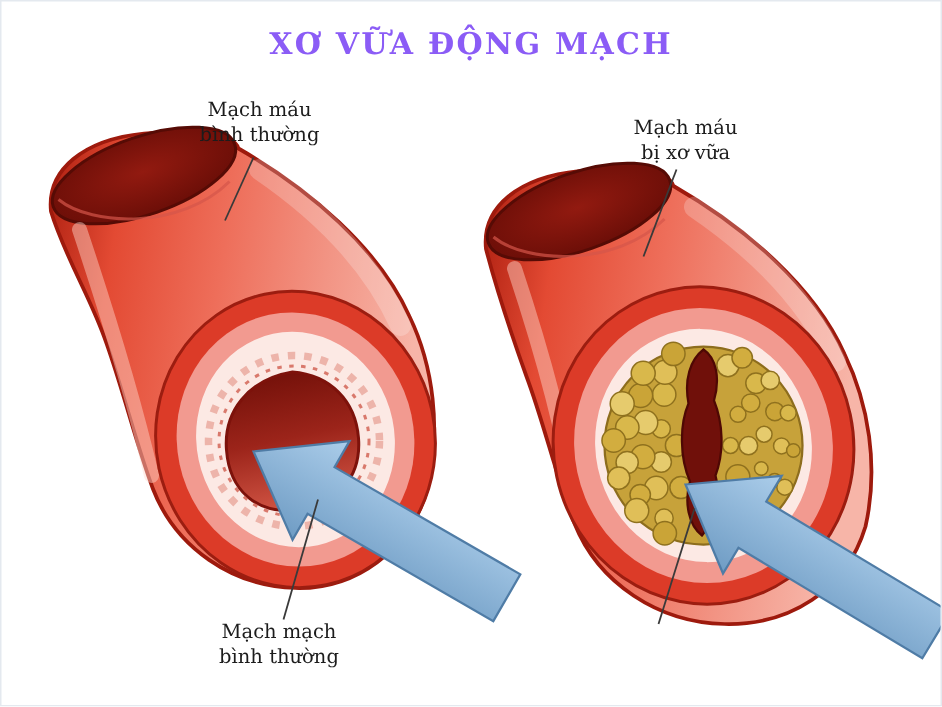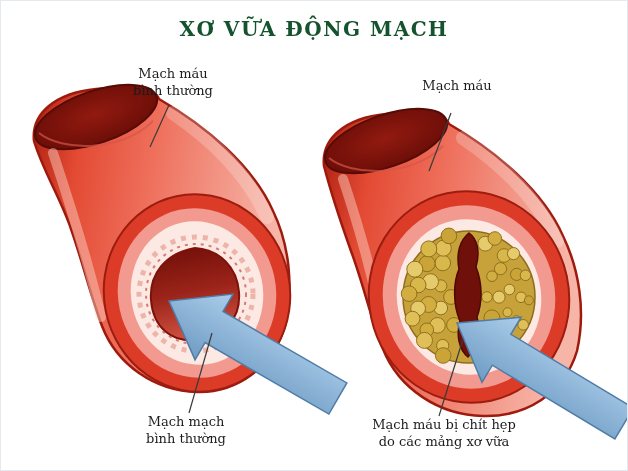--- a/index.html
+++ b/index.html
@@ -3,21 +3,21 @@
 <meta charset="utf-8">
 <style>
   html,body{margin:0;padding:0;background:#ffffff;}
   .canvas{
     position:relative;width:628px;height:471px;box-sizing:border-box;
     background:#ffffff;border:1px solid #e4e9ef;overflow:hidden;
     font-family:"DejaVu Serif", serif;
   }
   .title{
     position:absolute;top:16px;left:0;width:100%;text-align:center;
-    font-size:20px;font-weight:bold;letter-spacing:1.5px;color:#14532d;
+    font-size:20px;font-weight:bold;letter-spacing:1.5px;color:#8b5cf6;
   }
   .lbl{
     position:absolute;text-align:center;font-size:13px;color:#1c1c1c;line-height:1.32;
   }
   .lbl span{display:block;}
   #lbl-left-top   {left:102px; top:64px;  width:140px;}
   #lbl-right-top  {left:386px; top:76px;  width:140px;}
   #lbl-left-bottom{left:115px; top:412px; width:140px;}
   #lbl-right-bottom{left:348px;top:415px; width:190px;}
   svg.art{position:absolute;left:0;top:0;}
@@ -178,23 +178,20 @@
     <line x1="188" y1="412" x2="211" y2="332" stroke="#3a3a3a" stroke-width="1.2"></line>
     <line x1="438" y1="415" x2="462" y2="338" stroke="#3a3a3a" stroke-width="1.2"></line>
   </svg>
 
   <div class="lbl" id="lbl-left-top">
     <span>Mạch máu</span>
     <span>bình thường</span>
   </div>
   <div class="lbl" id="lbl-right-top">
     <span>Mạch máu</span>
+    <span>bị xơ vữa</span>
   </div>
   <div class="lbl" id="lbl-left-bottom">
     <span>Mạch mạch</span>
     <span>bình thường</span>
   </div>
-  <div class="lbl" id="lbl-right-bottom">
-    <span>Mạch máu bị chít hẹp</span>
-    <span>do các mảng xơ vữa</span>
-  </div>
 
 </div>
 
 </body></html>

